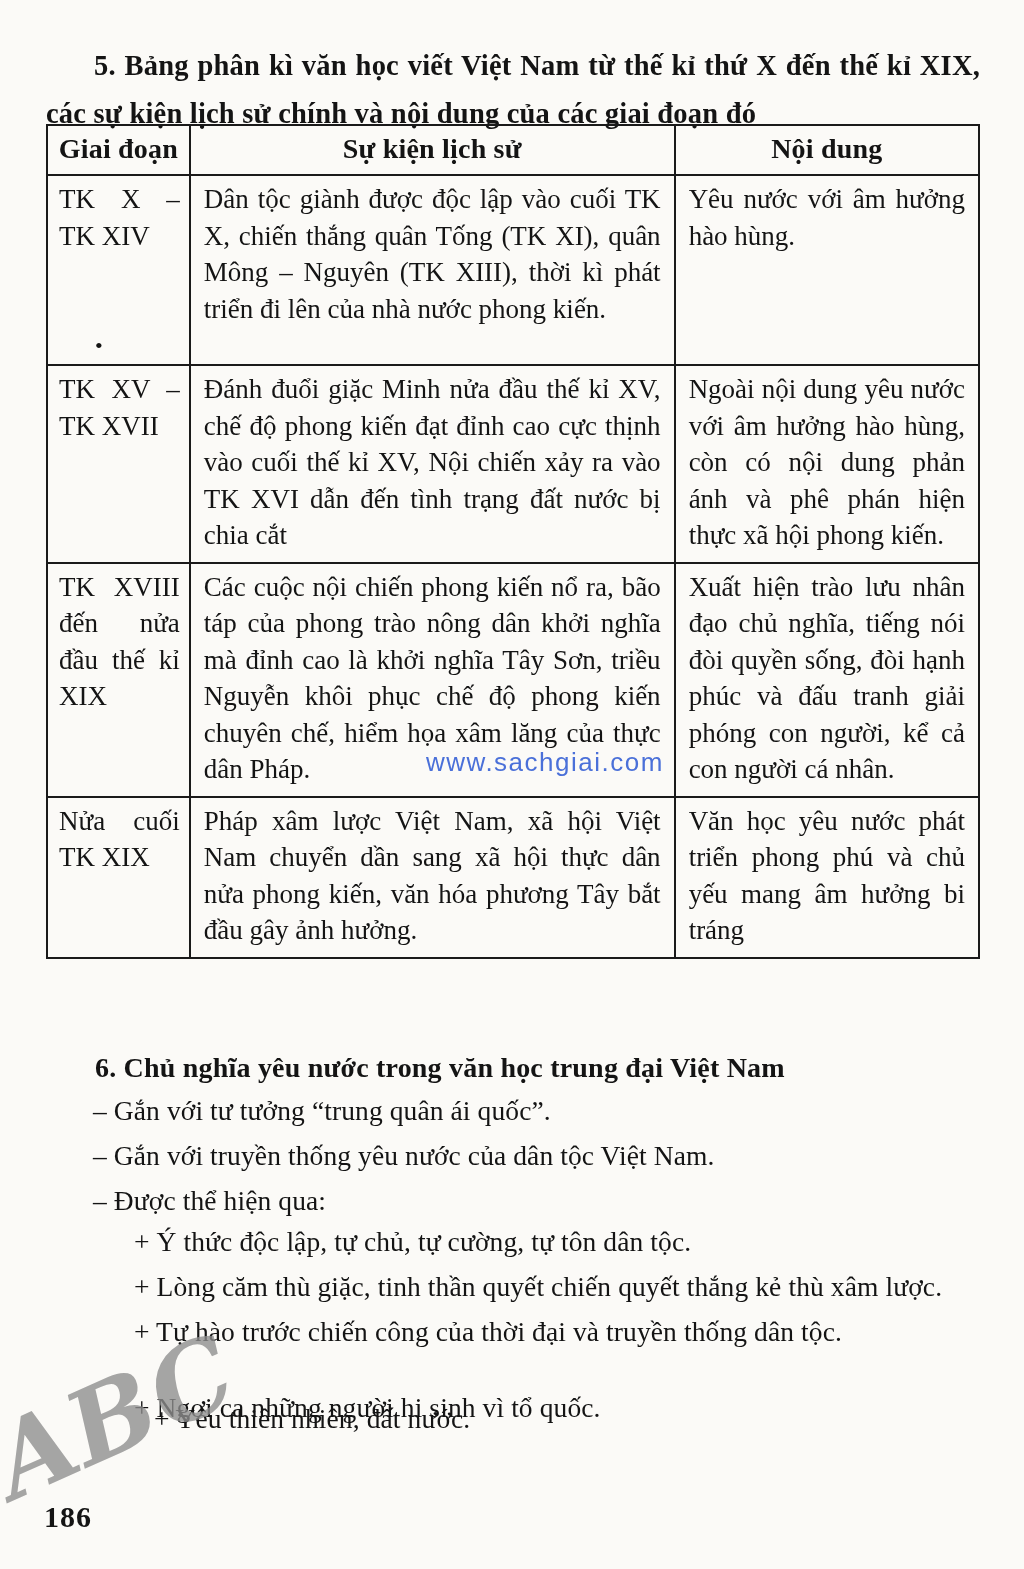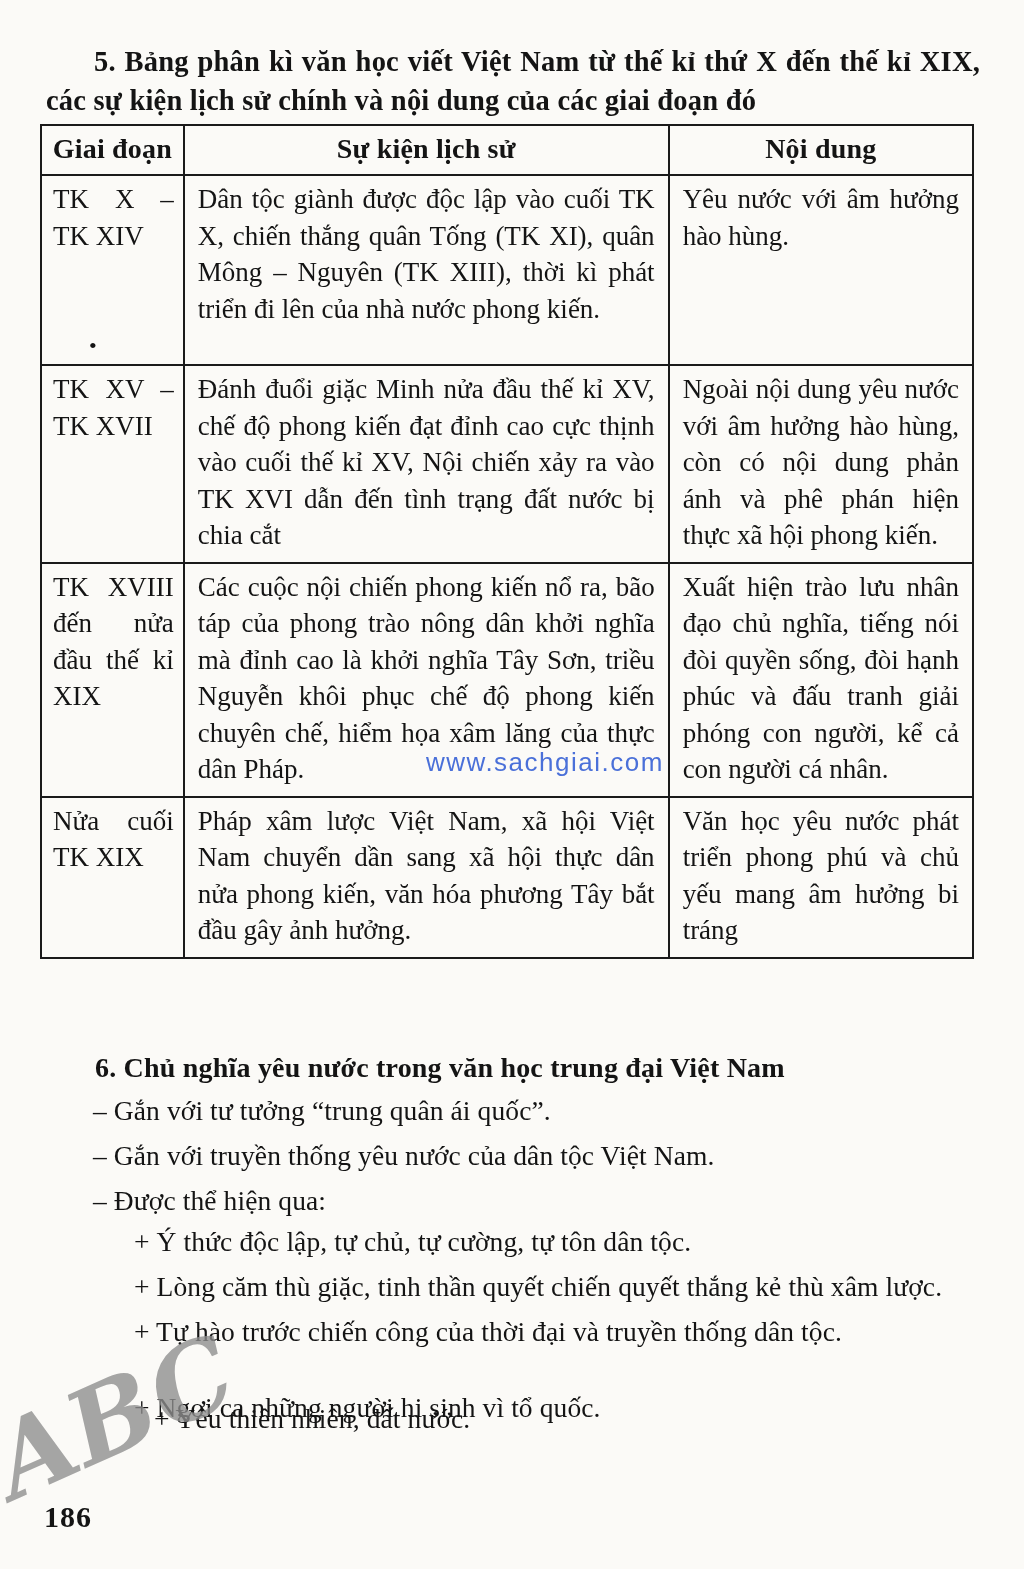--- a/index.html
+++ b/index.html
@@ -10,28 +10,28 @@
     color:#141414;
     position:relative;
     overflow:hidden;
   }
   .page{position:absolute;inset:0;}
 
   
   .title{
     position:absolute;left:46px;top:42px;width:934px;
     margin:0;
-    font-size:28.5px;font-weight:bold;line-height:39px;
+    font-size:28.5px;font-weight:bold;line-height:48px;
     text-align:justify;text-indent:48px;
     letter-spacing:.2px;
   }
 
   
   table.ltable{
-    position:absolute;left:40px;top:124px;width:934px;
+    position:absolute;left:46px;top:124px;width:934px;
     border-collapse:collapse;
     background:transparent;
   }
   .ltable col.c1{width:143px;}
   .ltable col.c2{width:486px;}
   .ltable col.c3{width:305px;}
   .ltable th,.ltable td{border:2.6px solid #1a1a1a;}
   .ltable th{
     height:42px;font-size:28px;font-weight:bold;
     text-align:center;padding:2px 0 4px 0;letter-spacing:.2px;

